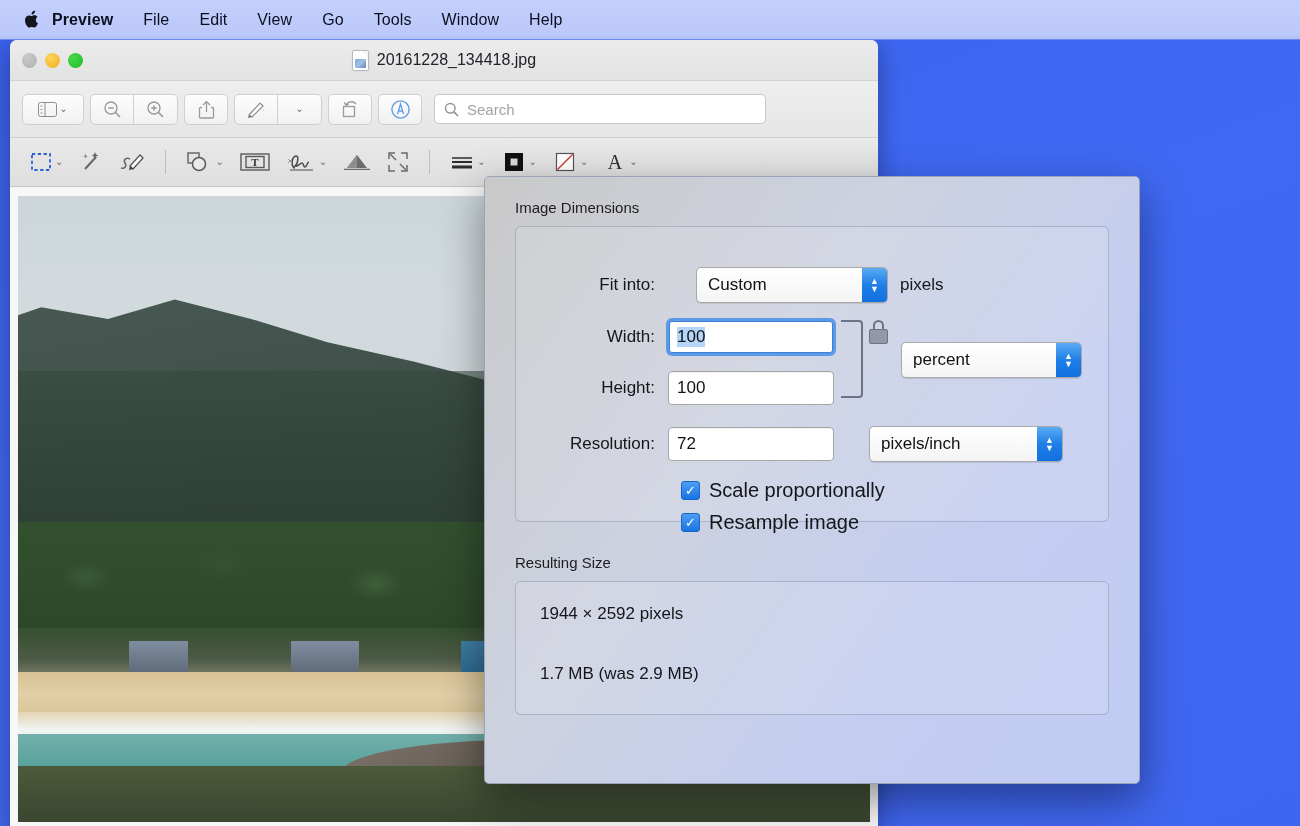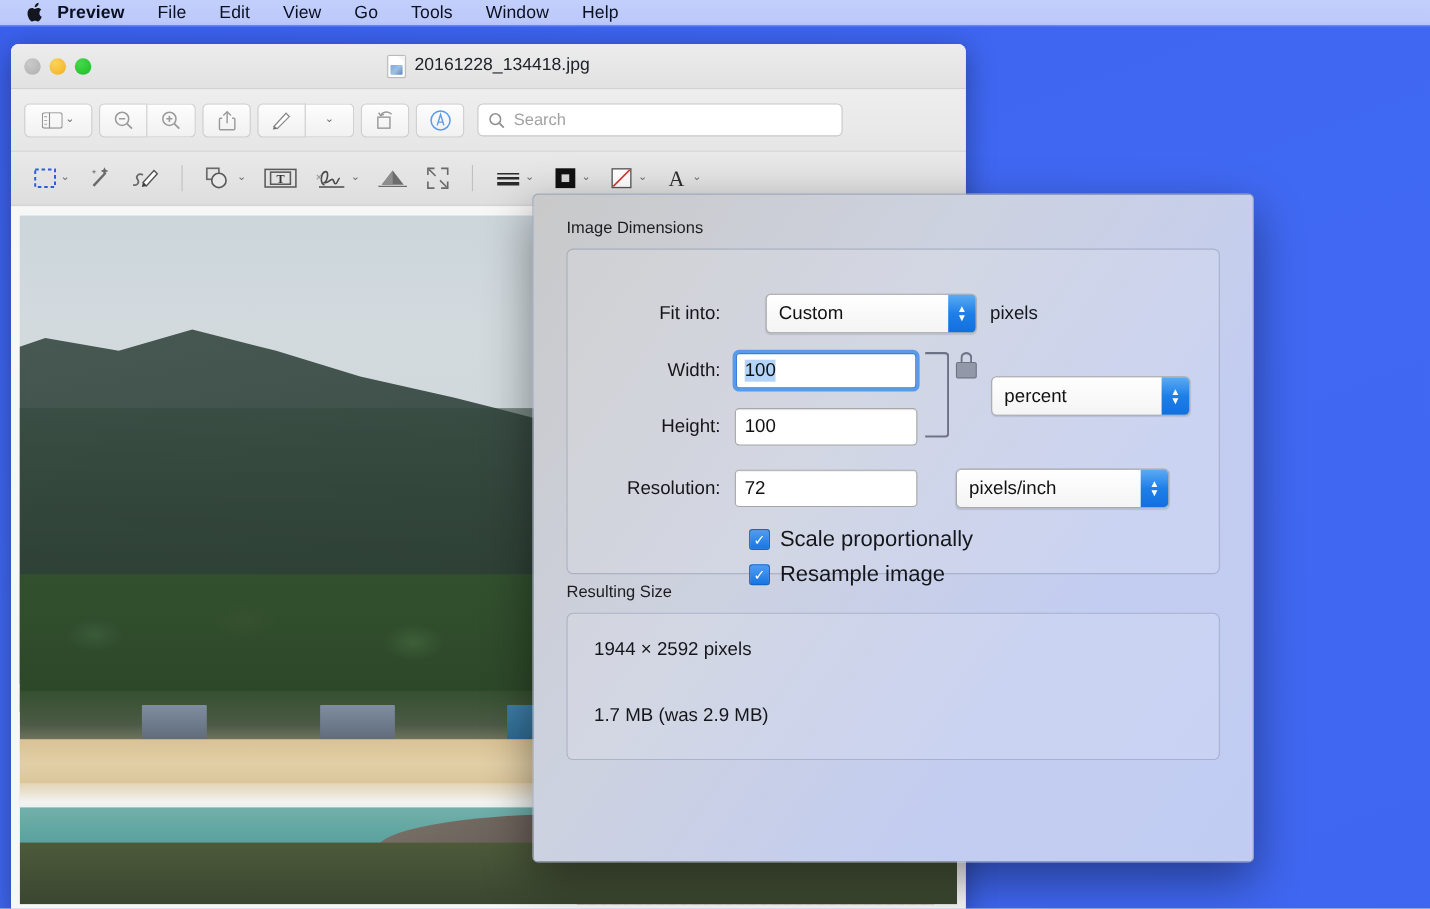--- a/index.html
+++ b/index.html
@@ -9,21 +9,21 @@
     font-family: "Liberation Sans", sans-serif;
     -webkit-font-smoothing: antialiased;
   }
   body {
     background: linear-gradient(160deg, #3a60ec 0%, #4069f3 45%, #3f66f0 100%);
     position: relative;
   }
 
   
   #menubar {
-    position: absolute; left: 0; top: 0; width: 1300px; height: 24px;
+    position: absolute; left: 0; top: 0; width: 1300px; height: 40px;
     background: linear-gradient(180deg, #c3cffb 0%, #bcc9fa 85%, #b3c1f7 100%);
     display: flex; align-items: center;
     padding-left: 20px;
     border-bottom: 1px solid #6d89ef;
     z-index: 40;
   }
   .menu-item {
     font-size: 16px; color: #0b1020; padding: 0 15px; line-height: 34px;
     white-space: nowrap; letter-spacing: .1px;
   }
@@ -564,19 +564,19 @@
     <div class="check-row">
       <span class="checkbox">✓</span>
       <span class="check-label">Scale proportionally</span>
     </div>
     <div class="check-row">
       <span class="checkbox">✓</span>
       <span class="check-label">Resample image</span>
     </div>
   </div>
 
-  <div class="group-label" style="margin-top:8px;">Resulting Size</div>
+  <div class="group-label" style="margin-top:32px;">Resulting Size</div>
   <div class="group-box" id="result-box">
     <div class="result-line">1944 × 2592 pixels</div>
     <div class="result-line second">1.7 MB (was 2.9 MB)</div>
   </div>
 
 </div>
 
 </body></html>

